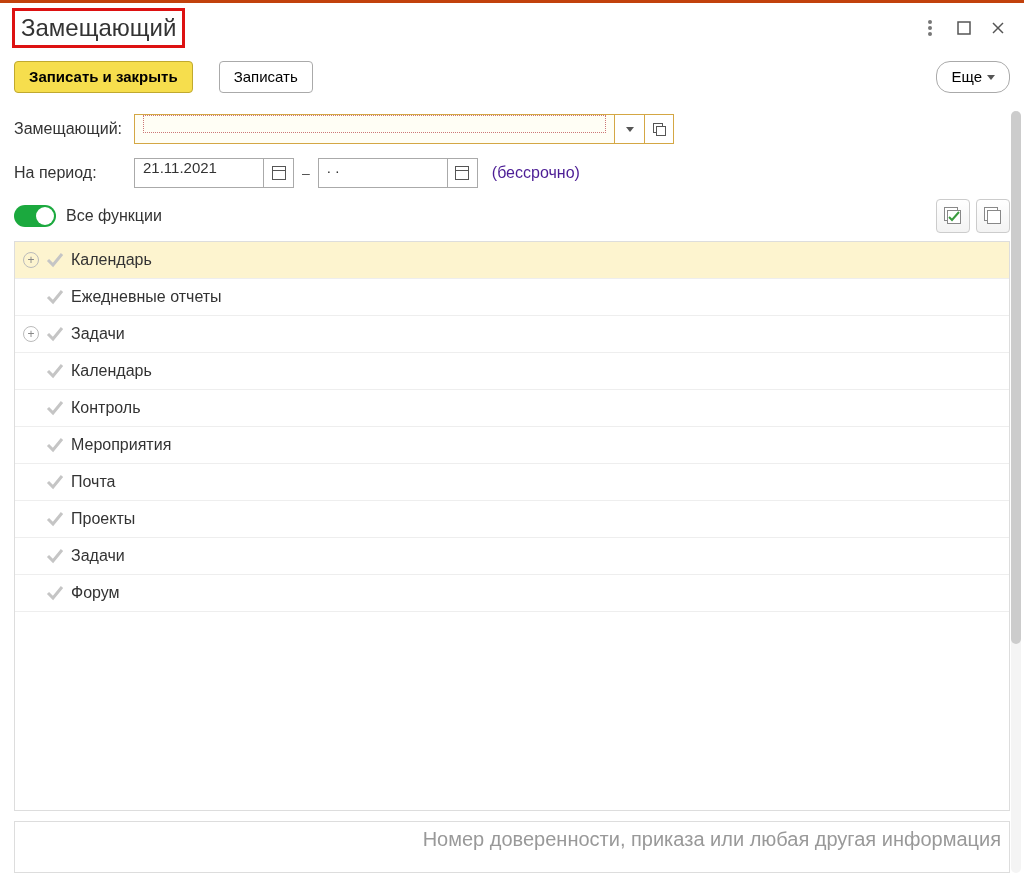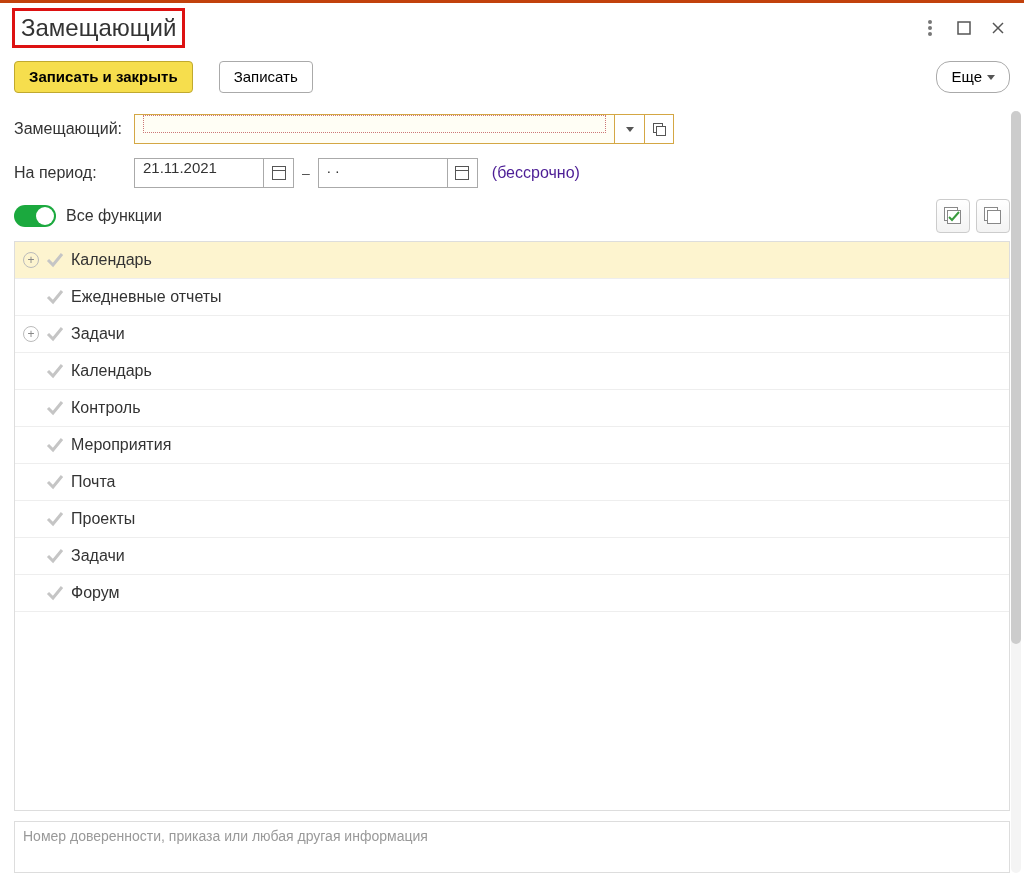--- a/index.html
+++ b/index.html
@@ -45,21 +45,21 @@
   .check-multi .pg { position:absolute; width:14px; height:14px; border:1px solid #888; background:#fff; }
   .check-multi .pg:nth-child(1){ top:0; left:0; }
   .check-multi .pg:nth-child(2){ top:3px; left:3px; }
   .tree-wrap { margin: 4px 14px; border:1px solid #ddd; flex:1; overflow:auto; }
   .tree-row { height: 37px; display:flex; align-items:center; border-bottom:1px solid #eee; padding-left: 8px; font-size:16px; }
   .tree-row.sel { background: #fdf4cf; }
   .expander { width:16px; height:16px; margin-right:4px; display:flex; align-items:center; justify-content:center; }
   .expander.has { border:1px solid #bbb; border-radius:50%; color:#888; font-size:12px; line-height:1; }
   .check-icon { margin:0 6px 0 2px; }
   .check-icon svg { display:block; }
-  .note-area { margin: 6px 14px 10px 14px; border:1px solid #ddd; padding:6px 8px; color:#999; font-size:14px; height:52px; }
+  .note-area { margin: 6px 14px 10px 14px; border:1px solid #ddd; padding:6px 8px; color:#999; font-size:20px; height:52px;text-align:right; }
   .scrollbar { position:absolute; right:3px; top:108px; bottom:10px; width:10px; background:#f4f4f4; border-radius:5px; }
   .scrollbar-thumb { position:absolute; top:0; width:10px; height:70%; background:#ccc; border-radius:5px; }
   .content-flex { display:flex; flex-direction:column; flex:1; min-height:0; }
 </style>
 </head>
 <body>
 
 <div class="window">
 
   <div class="titlebar">

